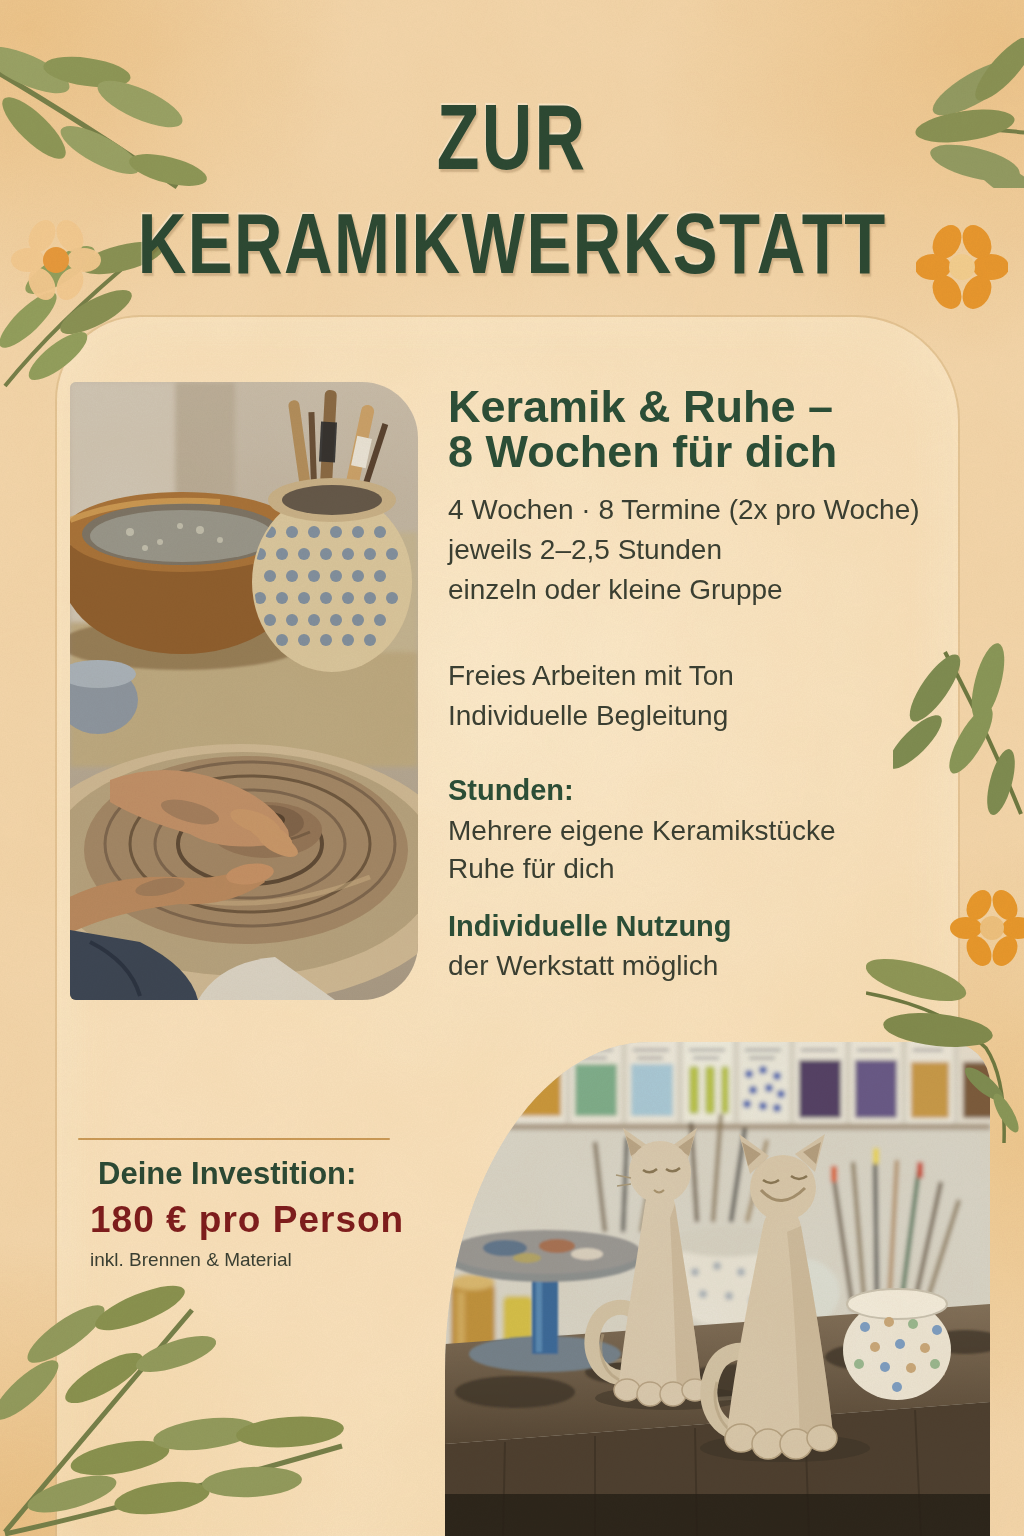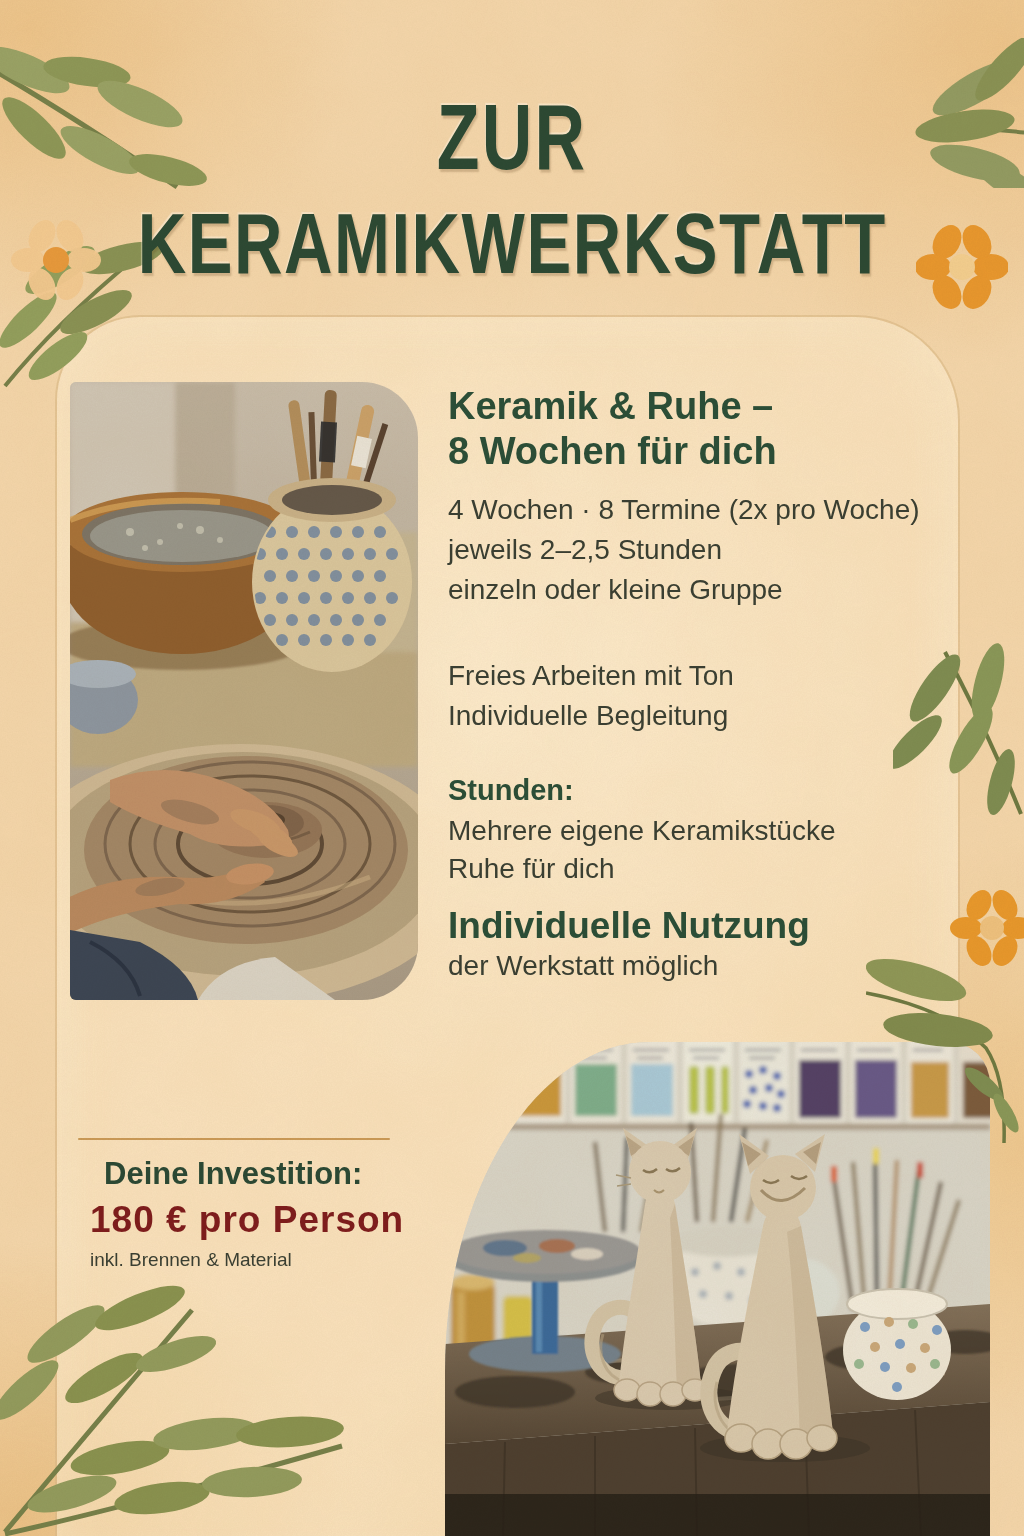--- a/index.html
+++ b/index.html
@@ -33,31 +33,31 @@
   .title-row { line-height:100px; height:100px; }
   .title-row.second { line-height:96px; height:96px; margin-top:8px; }
   .title-line1 { display:inline-block; font-size:92px; letter-spacing:3px; transform:scaleX(0.76); }
   .title-line2 { display:inline-block; font-size:86px; letter-spacing:2px; transform:scaleX(0.78); }
   .photo { position:absolute; overflow:hidden; z-index:4; }
   .photo svg { display:block; width:100%; height:100%; }
   .photo-pottery { left:70px; top:382px; width:348px; height:618px; border-radius:6px 56px 56px 6px; }
   .photo-cats { left:445px; top:1042px; width:545px; height:494px;
     border-top-left-radius:205px 330px; border-top-right-radius:42px; }
   .txt { position:absolute; z-index:6; }
-  .offer-heading { left:448px; top:384px; font-size:38px; font-weight:bold; color:#2c4f38; line-height:45px; }
+  .offer-heading { left:448px; top:384px; font-size:45px; font-weight:bold; color:#2c4f38; line-height:45px; }
   .body-block { left:448px; font-size:28px; color:#3b4033; line-height:40px; }
   .schedule { top:490px; }
   .features { top:640px;margin-top:16px; }
   .result-label { left:448px; top:770px; font-size:29px; font-weight:bold; color:#2c4f38; line-height:40px; }
   .results { top:812px; line-height:38px; }
   .usage { top:906px; line-height:40px; }
-  .usage .green { font-size:37px; font-weight:bold; color:#2c4f38; }
+  .usage .green { font-size:29px; font-weight:bold; color:#2c4f38; }
   .divider { position:absolute; left:78px; top:1138px; width:312px; height:2px; z-index:6;
     background:#bf8a3e; opacity:0.8; border-radius:2px; }
-  .invest-label { left:104px; top:1156px; font-size:31px; font-weight:bold; color:#2c4a35; }
+  .invest-label { left:98px; top:1156px; font-size:31px; font-weight:bold; color:#2c4a35; }
   .invest-price { left:90px; top:1199px; font-size:37px; font-weight:bold; color:#7f1d1d; letter-spacing:1px; }
   .invest-note  { left:90px; top:1249px; font-size:19px; color:#3b4033; }
   .noise { position:absolute; inset:0; z-index:9; pointer-events:none; mix-blend-mode:multiply; }
 </style>
 </head>
 <body>
 
 <div class="poster">
   <div class="bg-mottle"></div>
   <div class="card"></div>

